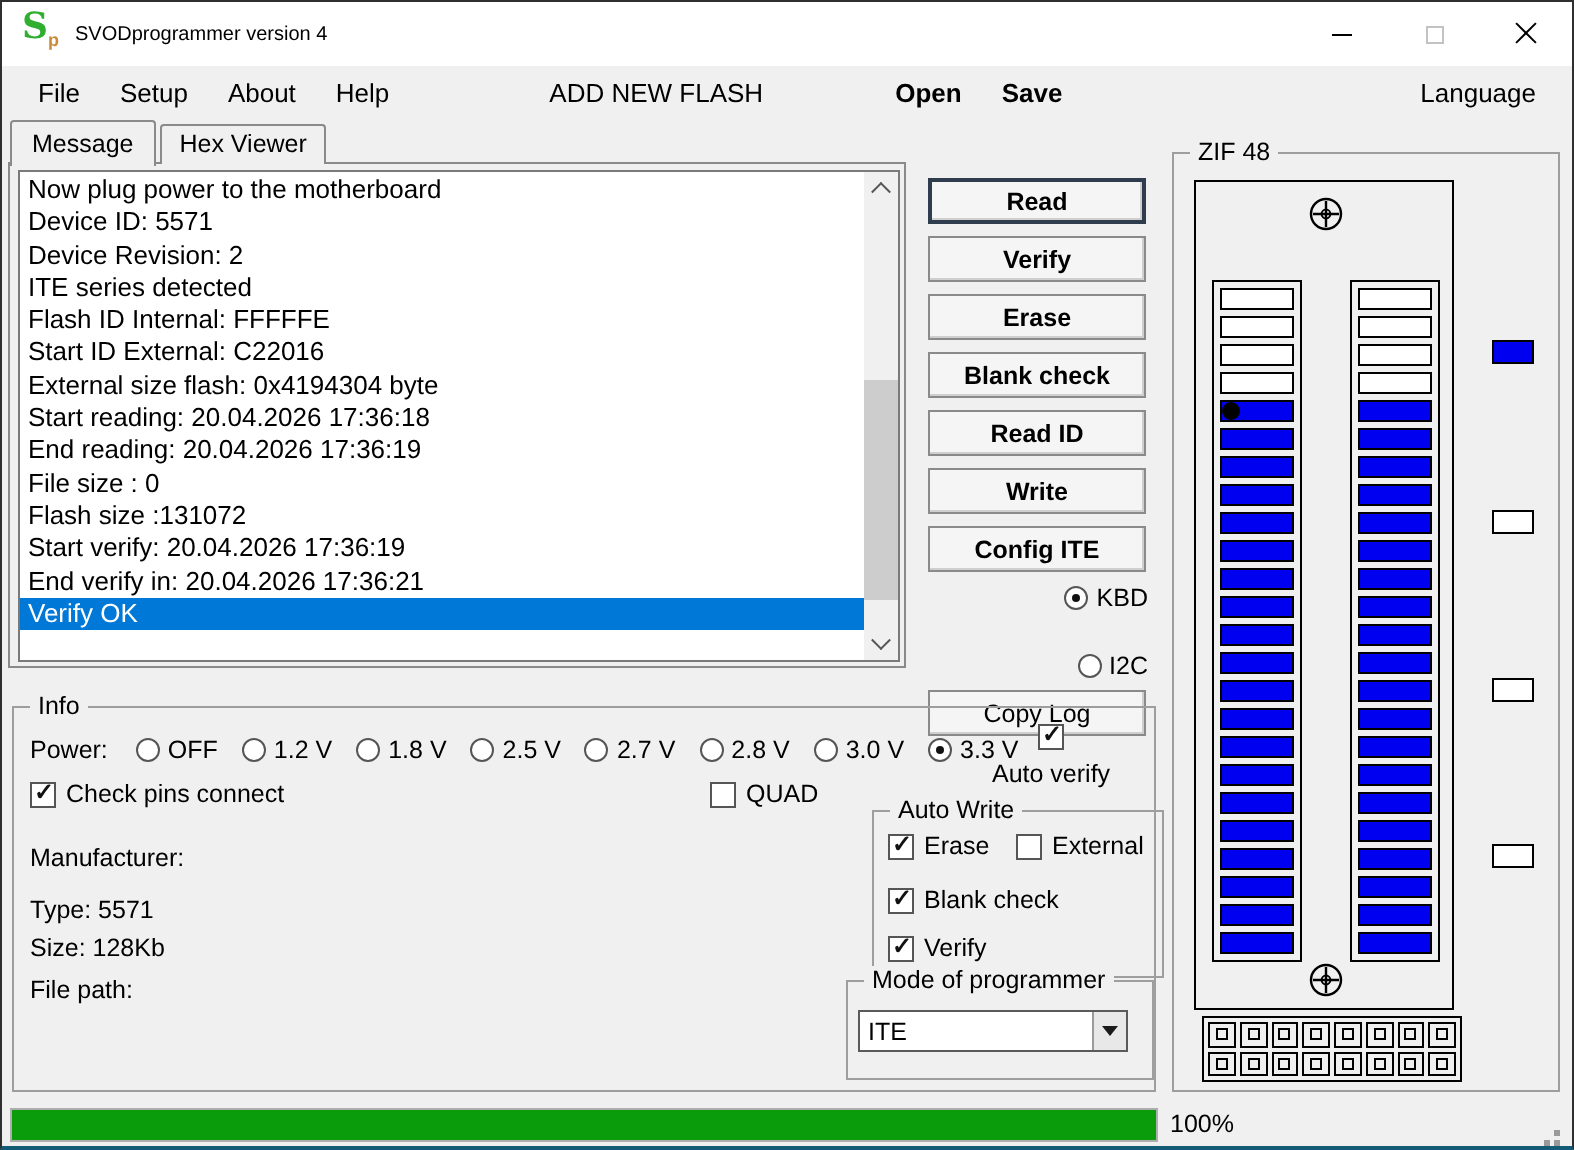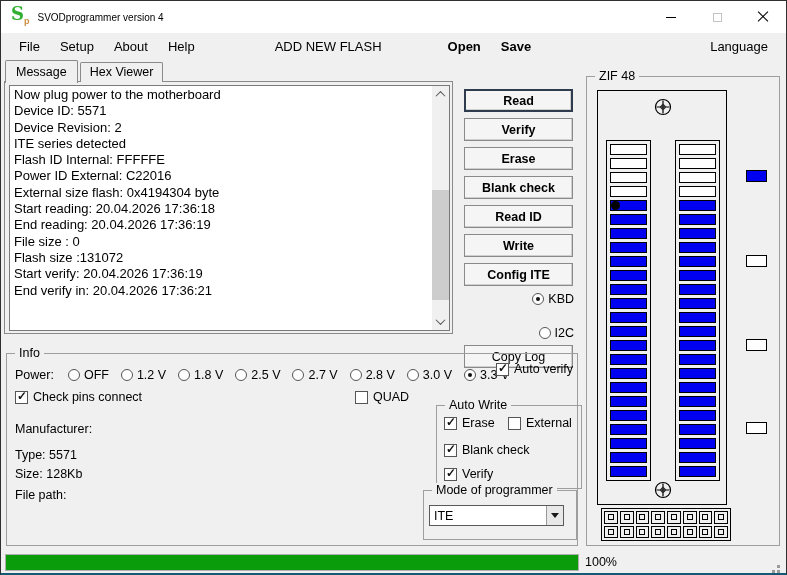--- a/index.html
+++ b/index.html
@@ -155,28 +155,29 @@
       <div class="tab">Hex Viewer</div>
     </div>
   <div class="tab-panel">
     <div class="listbox">
       <div class="log-lines">
           <div class="log-line">Now plug power to the motherboard</div>
           <div class="log-line">Device ID: 5571</div>
           <div class="log-line">Device Revision: 2</div>
           <div class="log-line">ITE series detected</div>
           <div class="log-line">Flash ID Internal: FFFFFE</div>
-          <div class="log-line">Power ID External: C22016</div>
+          <div class="log-line">Start ID External: C22016</div>
           <div class="log-line">External size flash: 0x4194304 byte</div>
           <div class="log-line">Start reading: 20.04.2026 17:36:18</div>
           <div class="log-line">End reading: 20.04.2026 17:36:19</div>
           <div class="log-line">File size : 0</div>
           <div class="log-line">Flash size :131072</div>
           <div class="log-line">Start verify: 20.04.2026 17:36:19</div>
           <div class="log-line">End verify in: 20.04.2026 17:36:21</div>
+          <div class="log-line selected">Verify OK</div>
         </div>
       <div class="vscroll">
         <div class="sc-btn sc-up">
             <span class="chev up"></span>
           </div>
         <div class="sc-thumb"></div>
         <div class="sc-btn sc-down">
             <span class="chev down"></span>
           </div>
       </div>
@@ -363,21 +364,21 @@
         </span>
         <span class="radio">
           <span class="rdot"></span>
           <span>3.0 V</span>
         </span>
         <span class="radio sel">
           <span class="rdot"></span>
           <span>3.3 V</span>
         </span>
       </div>
-    <span class="cb on" style="position:absolute; left:489px; top:8px;">
+    <span class="cb on" style="position:absolute; left:489px; top:8px;flex-direction:column;">
       <span class="cb-box"></span>
       <span>Auto verify</span>
     </span>
 
     <span class="cb row2-cb cb-checkpins on">
       <span class="cb-box"></span>
       <span>Check pins connect</span>
     </span>
     <span class="cb row2-cb cb-quad">
       <span class="cb-box"></span>

